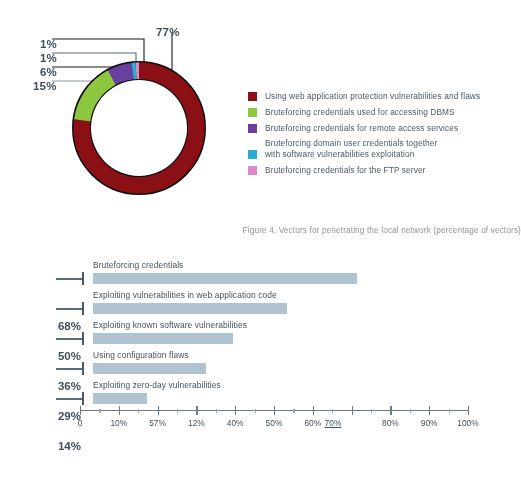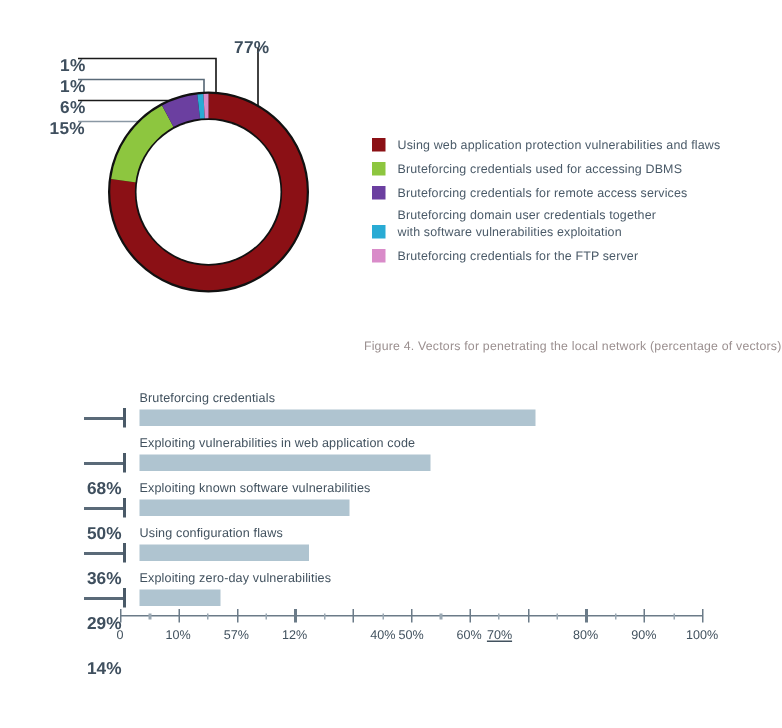--- a/index.html
+++ b/index.html
@@ -314,21 +314,21 @@
         <div class="tick-major" style="left: 118.8px;"></div>
         <div class="tick-label" style="left: 118.8px;">10%</div>
         <div class="tick-minor" style="left: 138.2px;"></div>
         <div class="tick-major" style="left: 157.6px;"></div>
         <div class="tick-label" style="left: 157.6px;">57%</div>
         <div class="tick-minor" style="left: 177px;"></div>
         <div class="tick-major" style="left: 196.4px;"></div>
         <div class="tick-label" style="left: 196.4px;">12%</div>
         <div class="tick-minor" style="left: 215.8px;"></div>
         <div class="tick-major" style="left: 235.2px;"></div>
-        <div class="tick-label" style="left: 235.2px; margin-left: 20px;">40%</div>
+        <div class="tick-label" style="left: 235.2px;">40%</div>
         <div class="tick-minor" style="left: 254.6px;"></div>
         <div class="tick-major" style="left: 274px;"></div>
         <div class="tick-label" style="left: 274px;">50%</div>
         <div class="tick-minor" style="left: 293.4px;"></div>
         <div class="tick-major" style="left: 312.8px;"></div>
         <div class="tick-label" style="left: 312.8px; text-align: center;">60%</div>
         <div class="tick-minor" style="left: 332.2px;"></div>
         <div class="tick-major" style="left: 351.6px;"></div>
         <div class="tick-label" style="left: 333px; text-decoration: underline;">70%</div>
         <div class="tick-minor" style="left: 371px;"></div>

